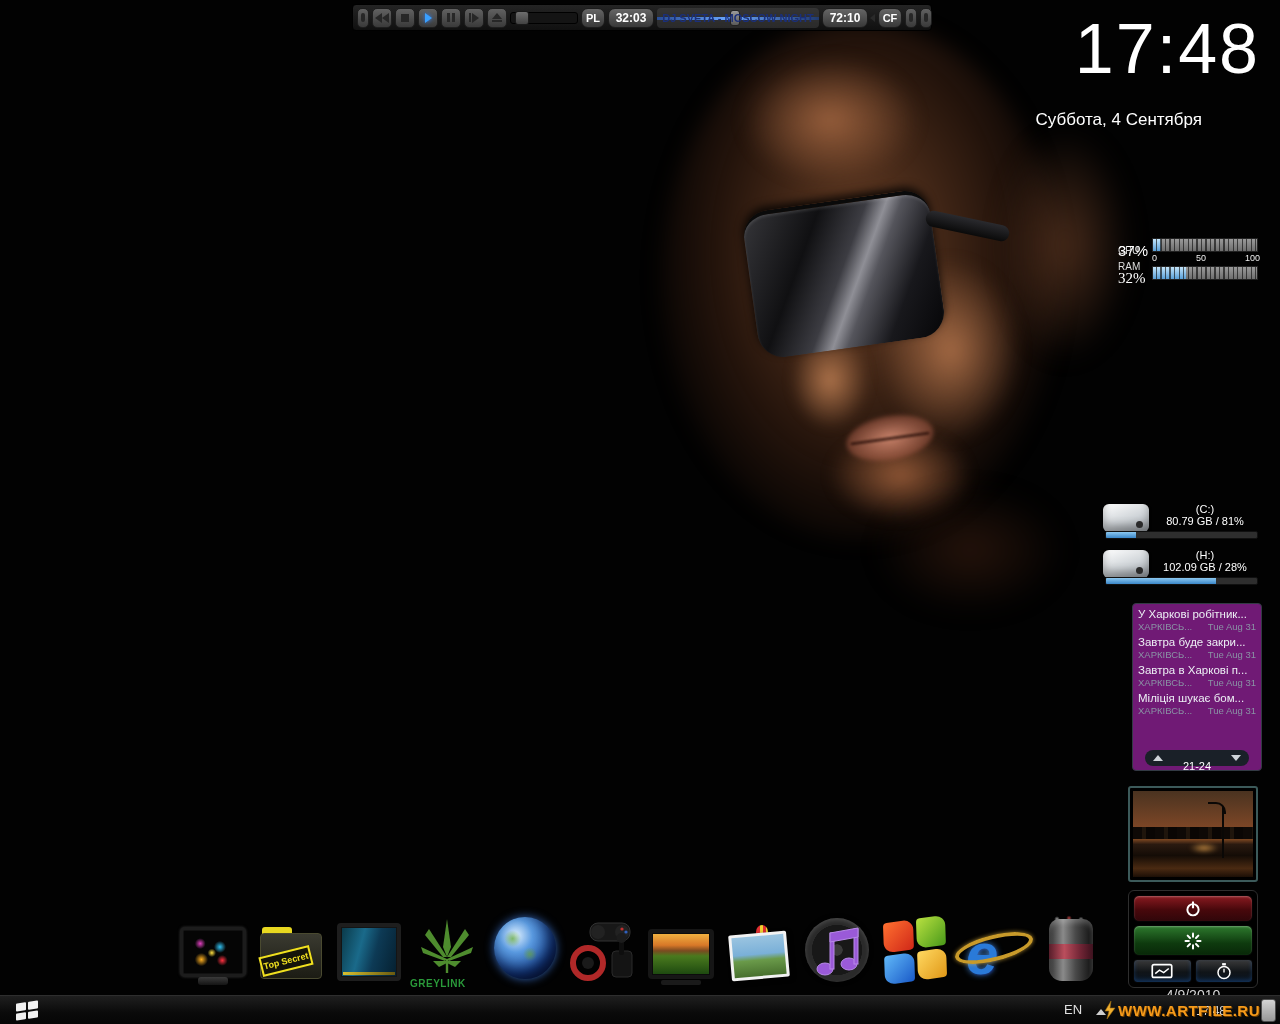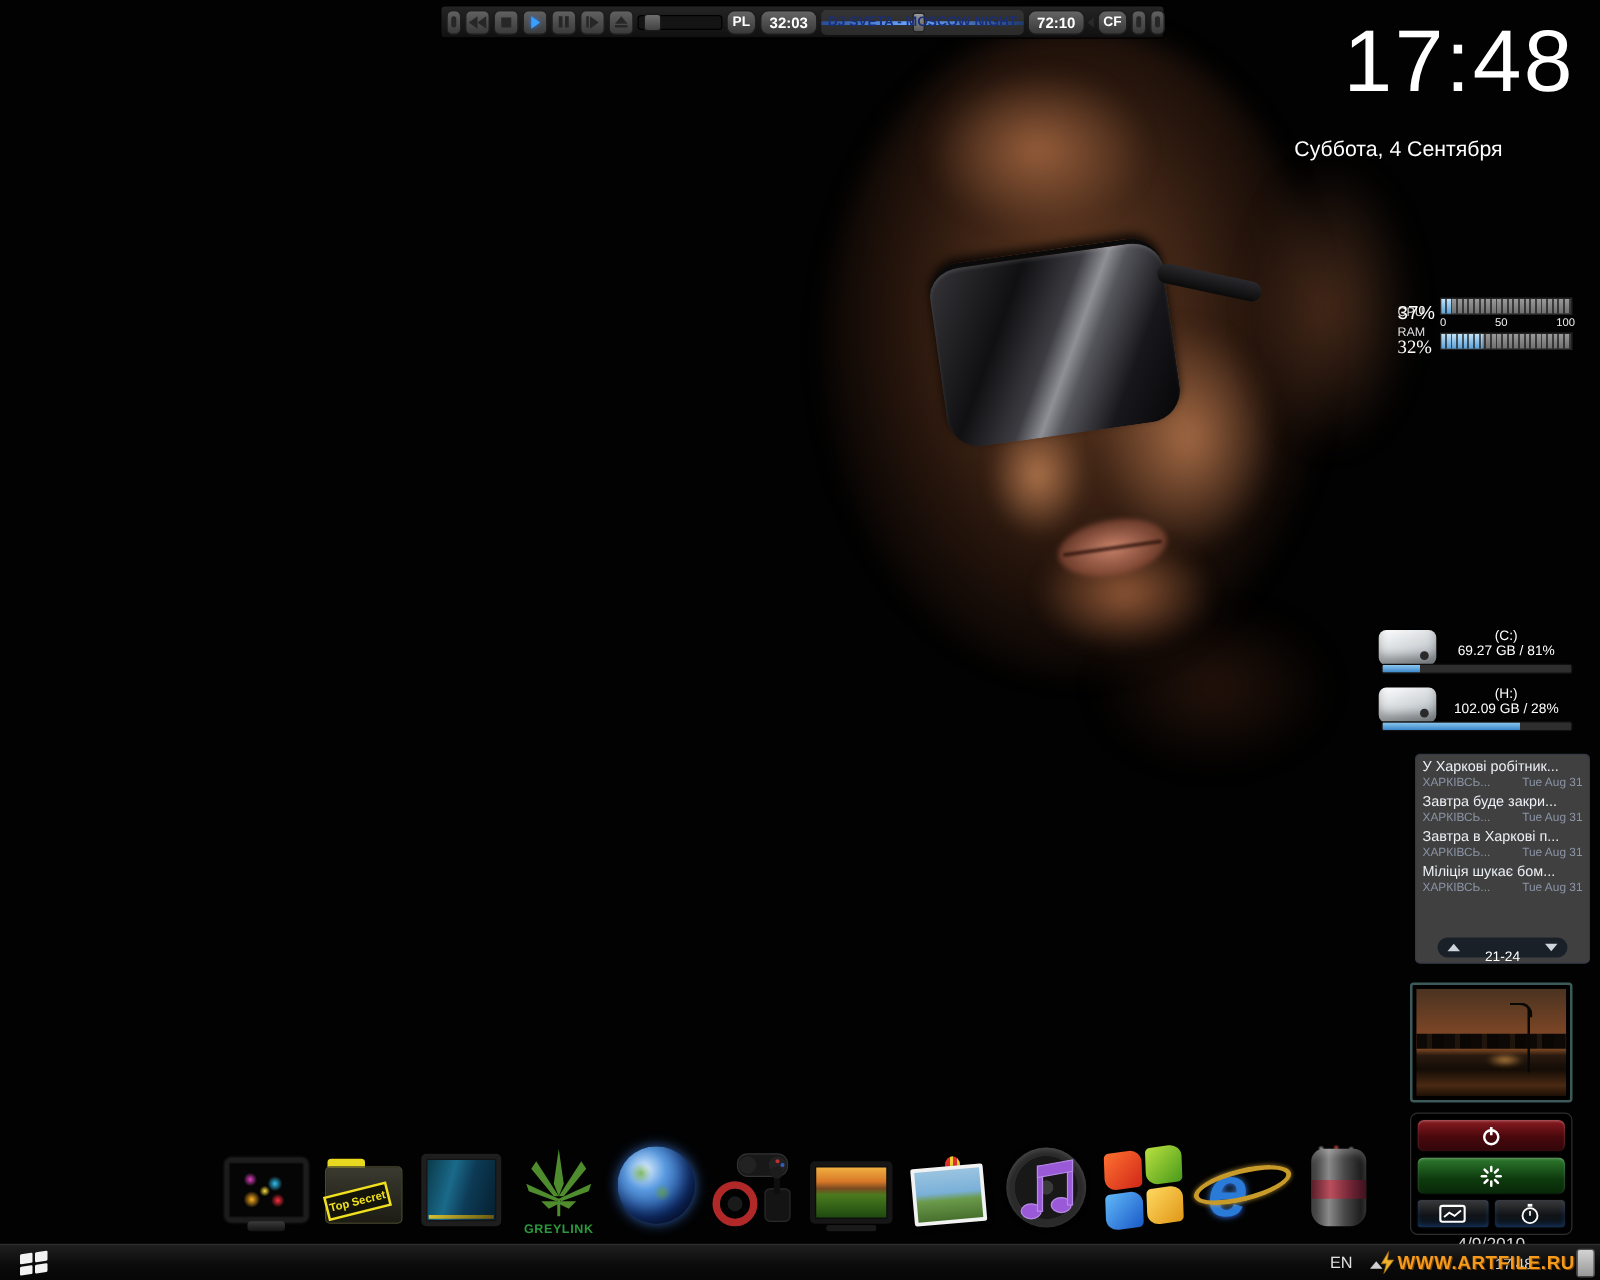--- a/index.html
+++ b/index.html
@@ -110,22 +110,22 @@
   .drives { position:absolute; left:1100px; top:500px; width:160px; z-index:20; color:#fff; }
   .drive { position:relative; height:46px; }
   .hdd { position:absolute; left:3px; top:4px; width:46px; height:28px; border-radius:6px;
     background:linear-gradient(160deg,#ffffff,#cfd4d8 55%,#9aa0a6); box-shadow:inset 0 -7px 8px rgba(0,0,0,.3), 0 2px 3px rgba(0,0,0,.6); }
   .hdd::after { content:''; position:absolute; right:6px; bottom:4px; width:7px; height:7px; border-radius:50%; background:#2a2a2a; }
   .drive .dname { position:absolute; left:55px; top:3px; width:100px; text-align:center; font-size:11px; }
   .drive .dinfo { position:absolute; left:50px; top:15px; width:110px; text-align:center; font-size:11px; }
   .dbar { position:absolute; left:5px; top:31px; width:153px; height:8px; background:#2e2e2e; border:1px solid #101010; border-radius:2px; overflow:hidden; }
   .dbar .fill { height:100%; background:linear-gradient(180deg,#8cc8f0,#3a86c8); }
 
-  .news { position:absolute; left:1132px; top:603px; width:140px; height:168px; z-index:20;
-    background:#404040; border:1px solid #333a44; border-radius:4px; padding:4px 5px 2px; }
+  .news { position:absolute; left:1132px; top:603px; width:130px; height:168px; z-index:20;
+    background:#701a75; border:1px solid #333a44; border-radius:4px; padding:4px 5px 2px; }
   .news-item { margin-bottom:4px; cursor:default; }
   .news-title { color:#eceff4; font-size:11.5px; white-space:nowrap; overflow:hidden; }
   .news-sub { display:flex; justify-content:space-between; color:#8a93a5; font-size:9.5px; margin-top:1px;align-items:center; }
   .news-nav { position:absolute; left:50%; transform:translateX(-50%); bottom:4px; width:104px; height:16px;
     background:#1a2028; border-radius:9px; display:flex; align-items:center; justify-content:space-between; padding:0 8px; }
   .news-nav .rng { color:#fff; font-size:11px;margin-top:16px; }
   .nav-up { width:0; height:0; border-left:5px solid transparent; border-right:5px solid transparent; border-bottom:6px solid #cfd4da; }
   .nav-dn { width:0; height:0; border-left:5px solid transparent; border-right:5px solid transparent; border-top:6px solid #cfd4da; }
 
   .pic { position:absolute; left:1128px; top:786px; width:130px; height:96px; z-index:20;
@@ -170,21 +170,21 @@
   .folder-tab { width:30px; height:8px; bottom:56px; left:8px; background:#e8d820; border-radius:3px 3px 0 0; }
   .stamp { width:52px; height:20px; bottom:20px; left:6px; transform:rotate(-14deg);
     border:2px solid #f0e020; background:#14140a; color:#f0e020; font-size:9px; font-weight:bold;
     display:flex; align-items:center; justify-content:center; }
   
   .mon2 { width:64px; height:58px; bottom:10px; background:#141414; border:4px solid #1e1e1e; border-radius:4px; }
   .mon2 .scr { position:absolute; inset:1px; background:linear-gradient(105deg,#0a3a4a,#1a6a8a 35%,#0d3a55 60%,#052030 100%); }
   .mon2 .bar { position:absolute; left:2px; right:2px; bottom:2px; height:3px; background:linear-gradient(90deg,#d8c030,#6a5a10); }
   
   .leaf-svg { bottom:16px; left:7px; }
-  .greylink { bottom:2px; left:0; width:74px; text-align:center; color:#2a9a3a; font-weight:bold; font-size:10px; letter-spacing:.5px; }
+  .greylink { bottom:2px; left:0; width:74px; color:#2a9a3a; font-weight:bold; font-size:10px; letter-spacing:.5px; }
   
   .earth { width:62px; height:62px; bottom:12px; border-radius:50%;
     background:
      radial-gradient(circle 12px at 30% 35%, rgba(120,180,90,.9), transparent 70%),
      radial-gradient(circle 10px at 58% 60%, rgba(100,160,80,.8), transparent 70%),
      radial-gradient(circle at 35% 30%, #dff0ff 0%, #5a9ae0 28%, #1a4a9a 65%, #081a3a 100%);
     box-shadow:0 0 10px rgba(60,120,220,.8), inset -6px -8px 14px rgba(0,0,20,.7); }
   
   .gp-svg { bottom:8px; left:2px; }
   
@@ -337,21 +337,21 @@
         <div class="fill" style="width: 32%;"></div>
       </div>
   </div>
 
 
 
   <div class="drives">
     <div class="drive">
       <div class="hdd"></div>
       <div class="dname">(C:)</div>
-      <div class="dinfo">69.27 GB / 81%</div>
+      <div class="dinfo">80.79 GB / 81%</div>
       <div class="dbar">
           <div class="fill" style="width: 20%;"></div>
         </div>
     </div>
     <div class="drive">
       <div class="hdd"></div>
       <div class="dname">(H:)</div>
       <div class="dinfo">102.09 GB / 28%</div>
       <div class="dbar">
           <div class="fill" style="width: 73%;"></div>

